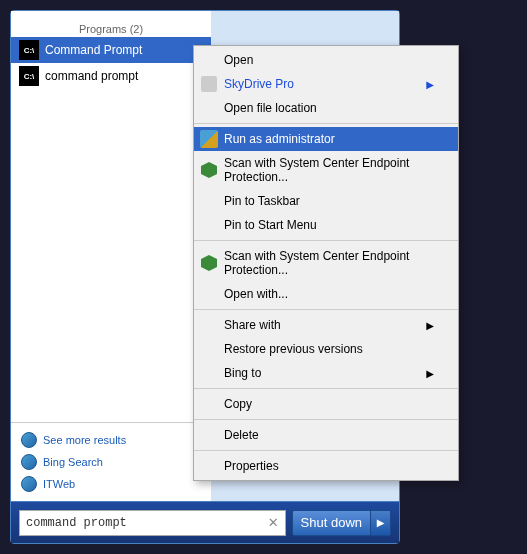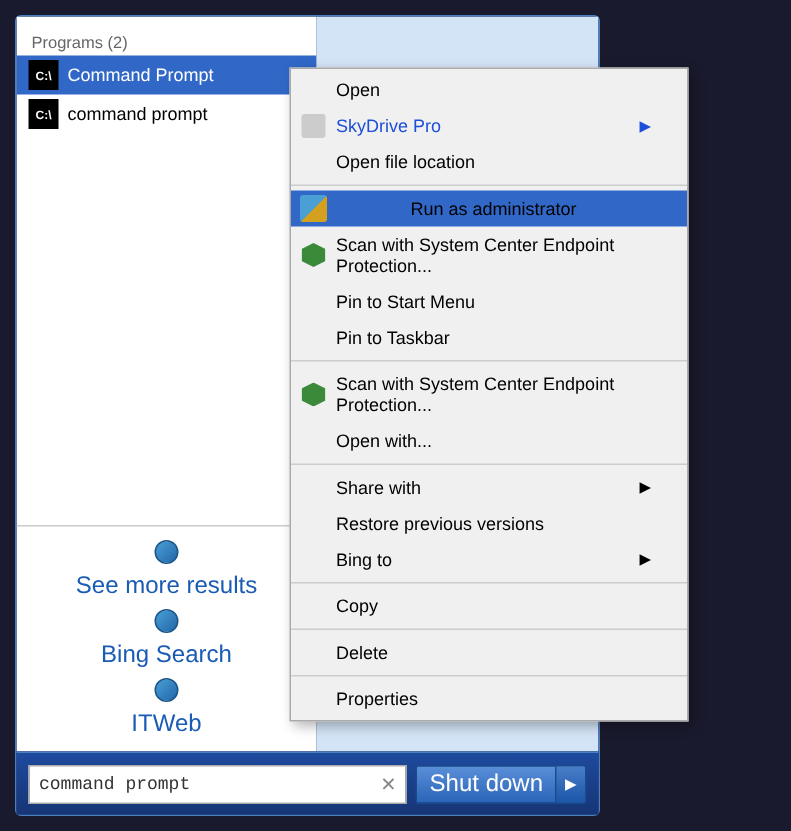--- a/index.html
+++ b/index.html
@@ -37,20 +37,21 @@
       display: flex;
       flex-direction: column;
       padding-top: 8px;
     }
 
     .section-title {
       font-size: 11px;
       color: #666;
       padding: 4px 10px 2px 10px;
       font-weight: normal;
+      text-align: center;
     }
 
     .program-item {
       display: flex;
       align-items: center;
       padding: 3px 8px;
       cursor: pointer;
       gap: 6px;
     }
     .program-item.selected {
@@ -80,22 +81,21 @@
       padding: 6px 10px;
     }
 
     .link-item {
       display: flex;
       align-items: center;
       padding: 3px 0;
       color: #1a5bb5;
       cursor: pointer;
       gap: 6px;
-      font-size: 16px;
-      flex-direction: column;
+      font-size: 11px;
     }
 
     .right-panel {
       flex: 1;
       background: #d4e4f7;
     }
 
     .start-bottom {
       height: 42px;
       background: linear-gradient(to bottom, #1e4a9e, #163575);
@@ -139,21 +139,21 @@
       color: #fff;
       display: flex;
       align-items: center;
       cursor: pointer;
       border-radius: 2px;
       overflow: hidden;
     }
 
     .shutdown-label {
       padding: 0 8px;
-      font-size: 16px;
+      font-size: 13px;
       color: #fff;
     }
 
     .shutdown-arrow {
       width: 20px;
       height: 26px;
       background: linear-gradient(to bottom, #4a7ec8, #1a55a8);
       border-left: 1px solid #1a4a8a;
       display: flex;
       align-items: center;
@@ -180,22 +180,21 @@
       align-items: center;
       padding: 5px 24px 5px 30px;
       cursor: pointer;
       font-size: 12px;
       color: #000;
       position: relative;
       gap: 4px;
     }
     .ctx-item.highlighted {
       background: #3168c8;
-      color: #000000;
-      justify-content: center;
+      color: #ffffff;
     }
     .ctx-item.disabled {
       color: #1d4ed8;
       cursor: default;
     }
 
     .ctx-separator {
       height: 1px;
       background: #ccc;
       margin: 3px 0;
@@ -315,25 +314,25 @@
   </div>
 
   <div class="ctx-item">
     <div class="ctx-icon">
       <div class="icon-green-shield"></div>
     </div>
     <span>Scan with System Center Endpoint Protection...</span>
   </div>
 
   <div class="ctx-item">
+    <span>Pin to Taskbar</span>
+  </div>
+
+  <div class="ctx-item">
     <span>Pin to Start Menu</span>
-  </div>
-
-  <div class="ctx-item">
-    <span>Pin to Taskbar</span>
   </div>
   <div class="ctx-separator"></div>
 
   <div class="ctx-item">
     <div class="ctx-icon">
       <div class="icon-green-shield"></div>
     </div>
     <span>Scan with System Center Endpoint Protection...</span>
   </div>
 

